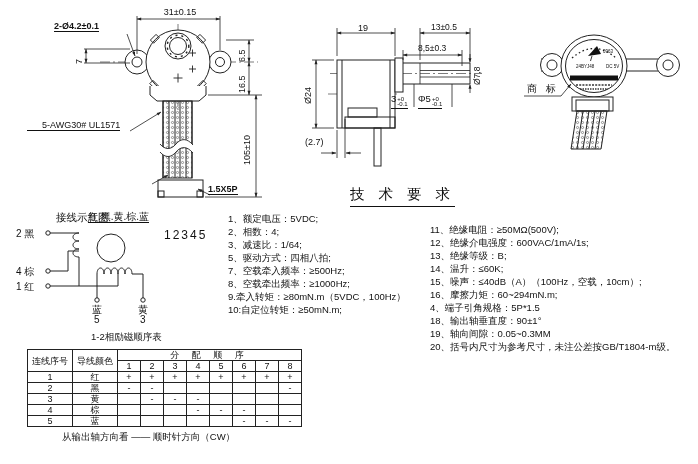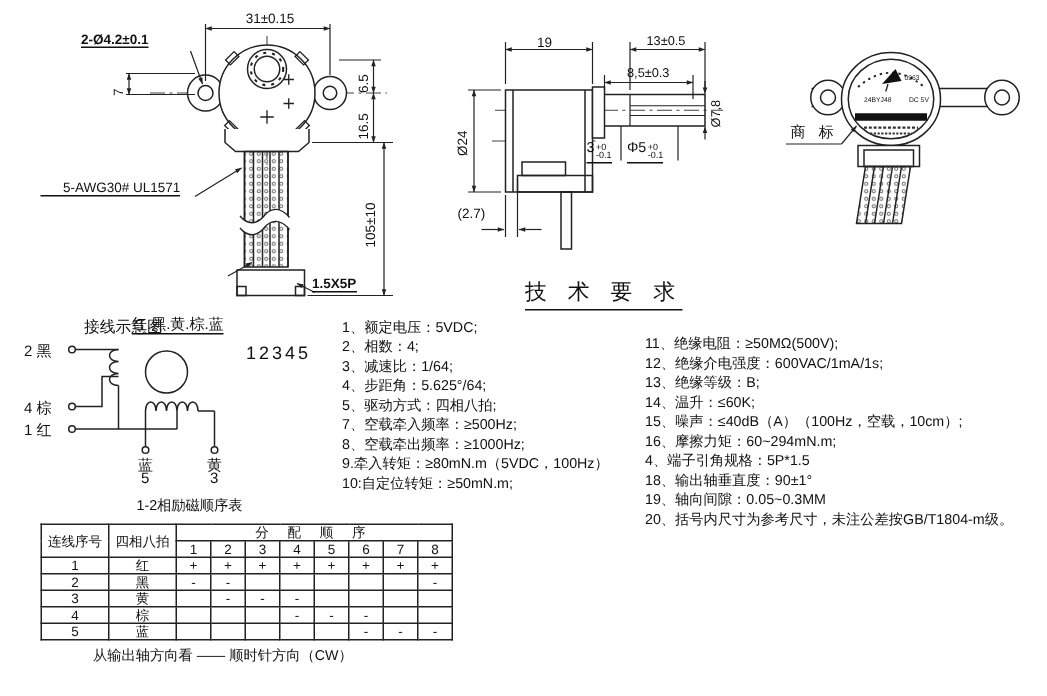--- a/index.html
+++ b/index.html
@@ -210,21 +210,20 @@
   <span class="lbl cn" style="left:527px;top:84px;letter-spacing:3px;">商 标</span>
   <span class="lbl tiny" style="left:576px;top:64px;">24BYJ48</span>
   <span class="lbl tiny" style="left:606px;top:64px;">DC 5V</span>
   <span class="lbl tiny" style="left:603px;top:49px;">0963</span>
 
   <div id="title">技 术 要 求</div>
   <div class="reqcol" style="left:228px;top:212px;width:200px;">
     <div>1、额定电压：5VDC;</div>
     <div>2、相数：4;</div>
     <div>3、减速比：1/64;</div>
-    <div>4、步距角：5.625°/64;</div>
     <div>5、驱动方式：四相八拍;</div>
     <div>7、空载牵入频率：≥500Hz;</div>
     <div>8、空载牵出频率：≥1000Hz;</div>
     <div>9.牵入转矩：≥80mN.m（5VDC，100Hz）</div>
     <div>10:自定位转矩：≥50mN.m;</div>
   </div>
   <div class="reqcol" style="left:430px;top:212px;width:268px;margin-top:11px;">
     <div>11、绝缘电阻：≥50MΩ(500V);</div>
     <div>12、绝缘介电强度：600VAC/1mA/1s;</div>
     <div>13、绝缘等级：B;</div>
@@ -256,21 +255,21 @@
         <col style="width:23px">
         <col style="width:23px">
       <col style="width:23px">
         <col style="width:23px">
         <col style="width:23px">
         <col style="width:23px">
     </colgroup>
     <tbody>
         <tr>
       <th rowspan="2">连线序号</th>
-      <th rowspan="2">四相八拍</th>
+      <th rowspan="2">导线颜色</th>
       <th colspan="8" class="seqhead">分 配 顺 序</th>
     </tr>
     <tr>
       <th>1</th>
       <th>2</th>
       <th>3</th>
       <th>4</th>
       <th>5</th>
       <th>6</th>
       <th>7</th>

